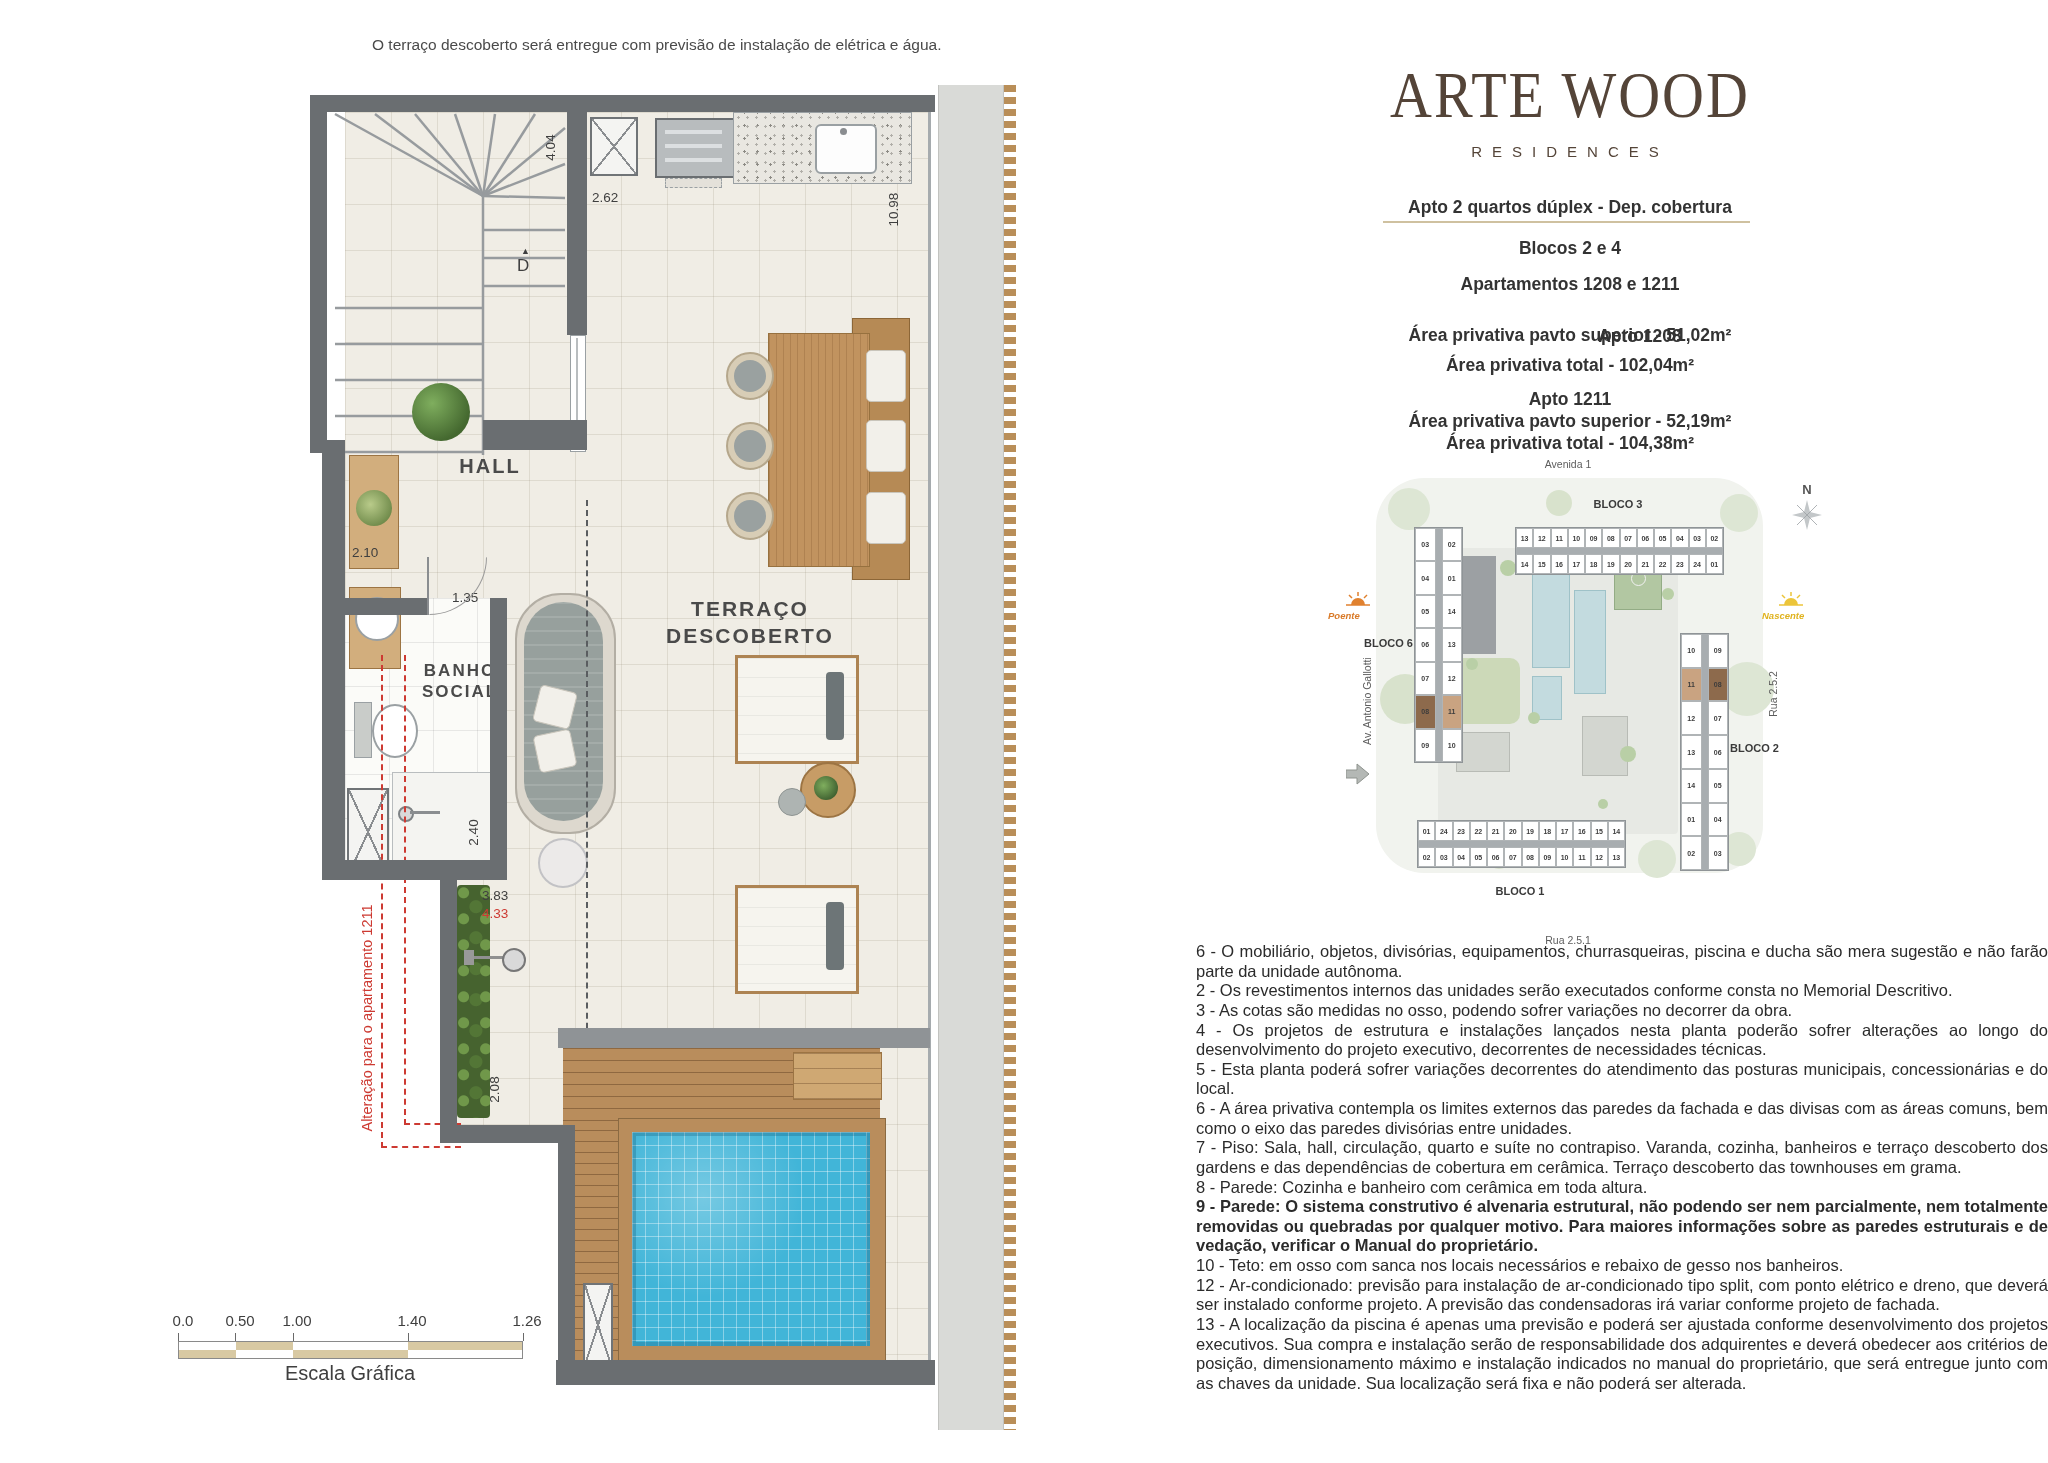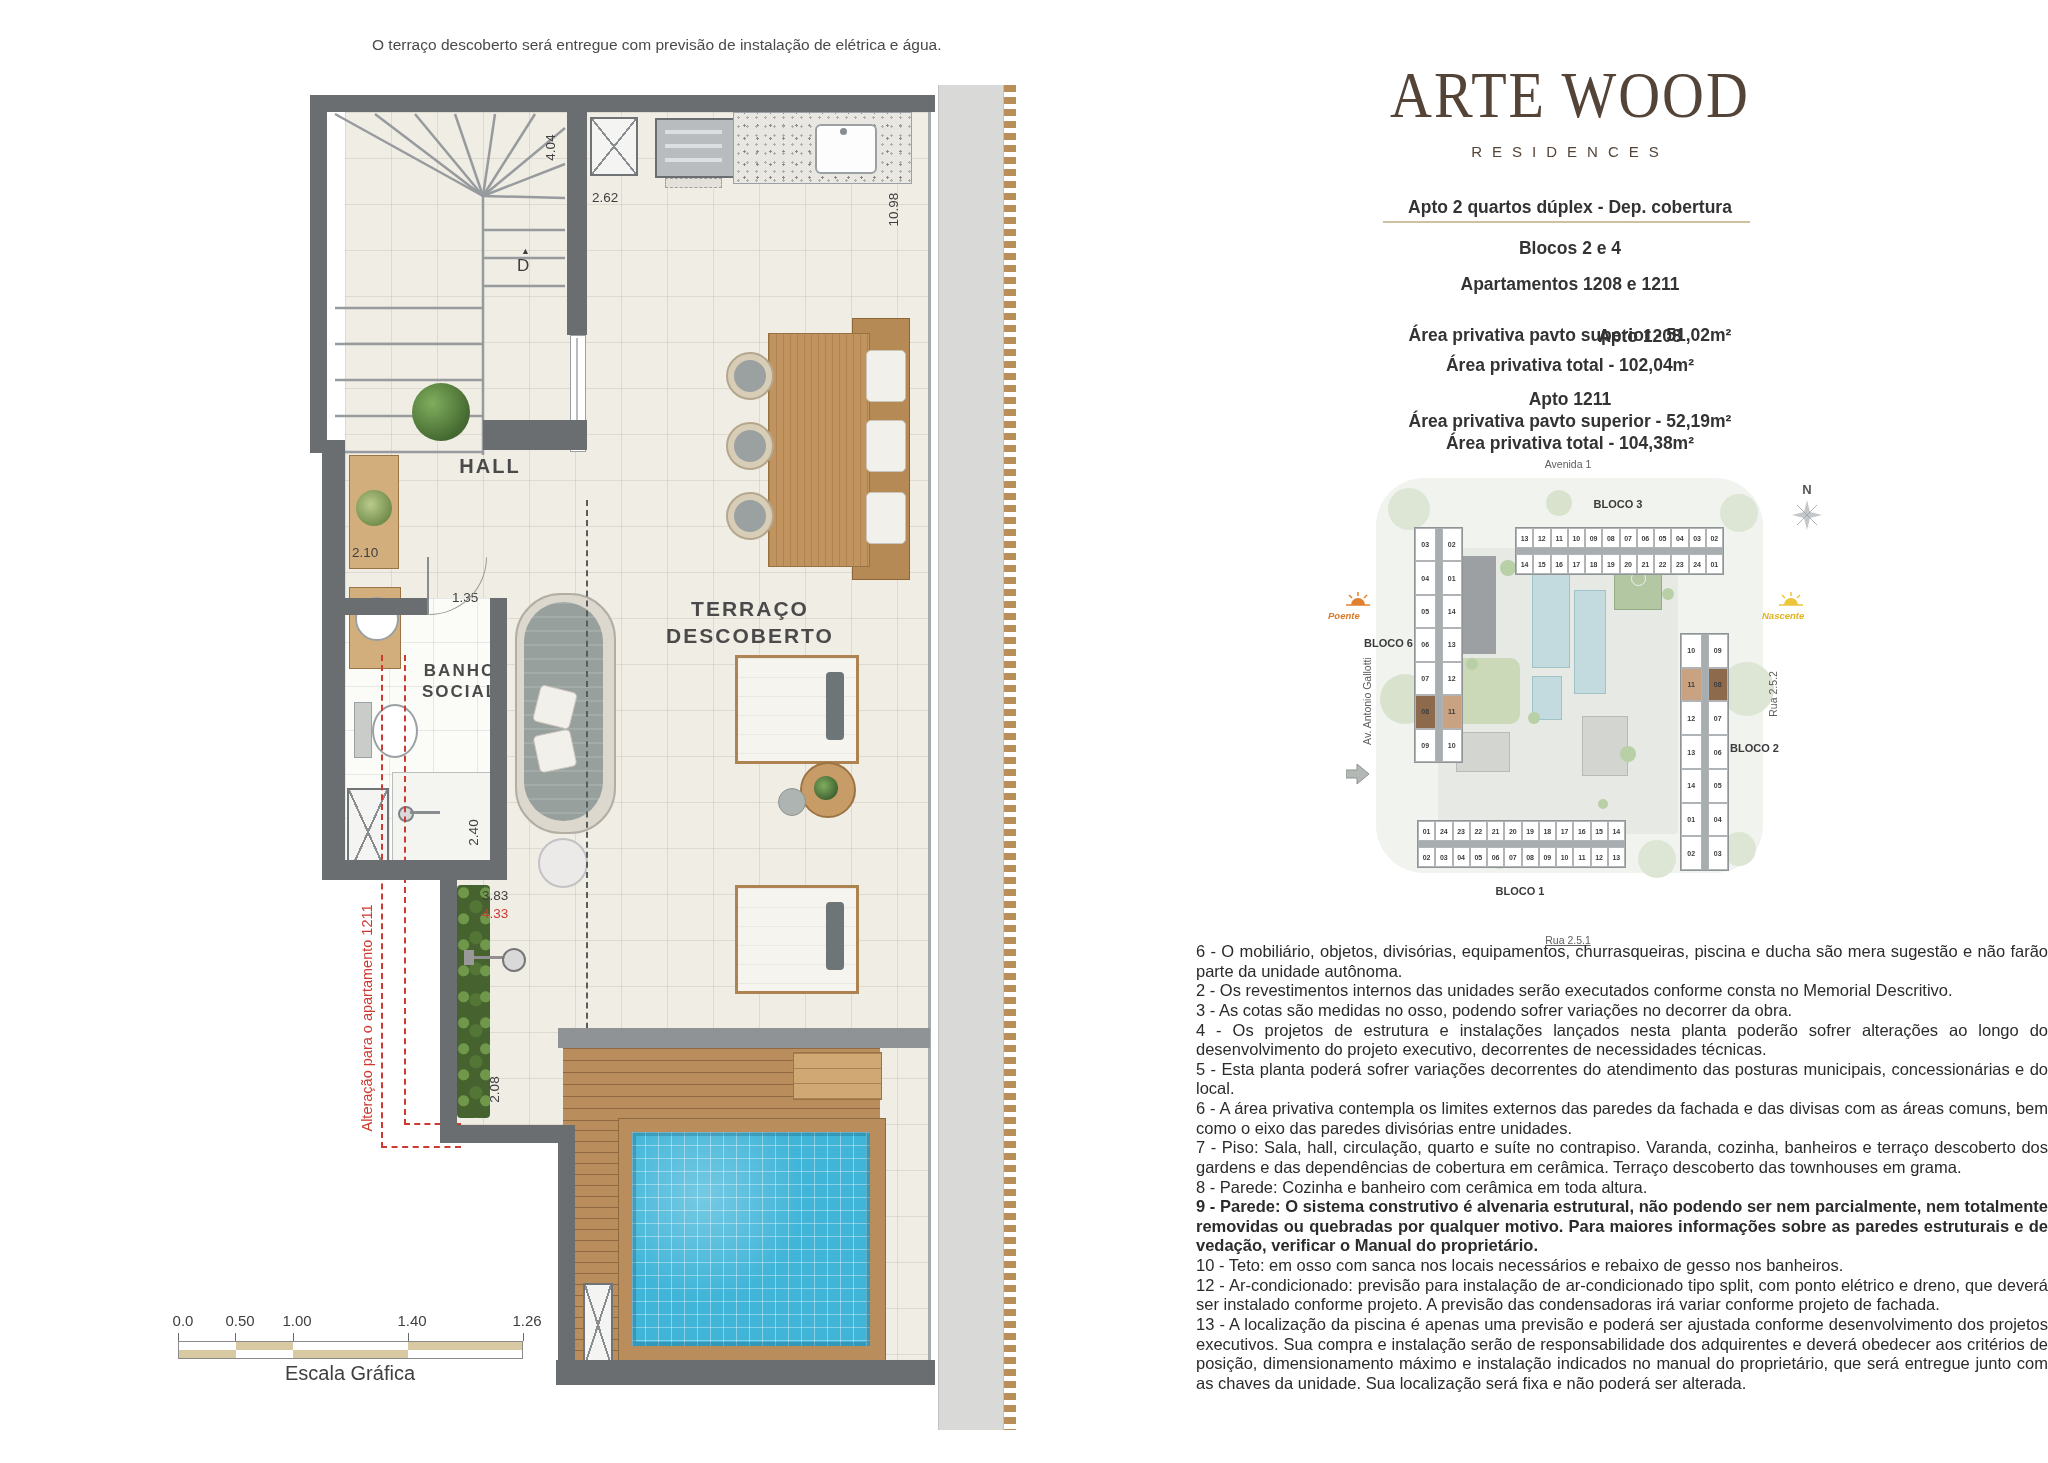--- a/index.html
+++ b/index.html
@@ -425,21 +425,21 @@
         <span class="bcell">04</span>
       </div>
       <div class="vrow">
         <span class="bcell">02</span>
         <span class="bgap-v"></span>
         <span class="bcell">03</span>
       </div>
     </div>
 
   <div class="abs street" style="left:1508px;top:458px;">Avenida 1</div>
-  <div class="abs street" style="left:1508px;top:934px;text-decoration:underline;">Rua 2.5.1</div>
+  <div class="abs street" style="left:1508px;top:934px;">Rua 2.5.1</div>
   <div class="abs street vtext" style="left:1713px;top:688px;">Rua 2.5.2</div>
   <div class="abs street vtext" style="left:1282px;top:695px;width:170px;">Av. Antonio Gallotti</div>
   <div class="abs sp-label" style="left:1568px;top:498px;">BLOCO 3</div>
   <div class="abs sp-label" style="left:1313px;top:637px;text-align:right;">BLOCO 6</div>
   <div class="abs sp-label" style="left:1730px;top:742px;text-align:left;">BLOCO 2</div>
   <div class="abs sp-label" style="left:1470px;top:885px;">BLOCO 1</div>
 
   <div class="abs" style="left:1790px;top:482px;width:34px;text-align:center;font-size:13px;font-weight:bold;color:#555;">N</div>
   <svg class="abs" style="left:1792px;top:500px;" width="30" height="30" viewBox="0 0 30 30">
     <polygon points="15,0 18,12 30,15 18,18 15,30 12,18 0,15 12,12" fill="#c3c7c9" st="" roke="#9aa0a3" stroke-width="0.8"></polygon>

